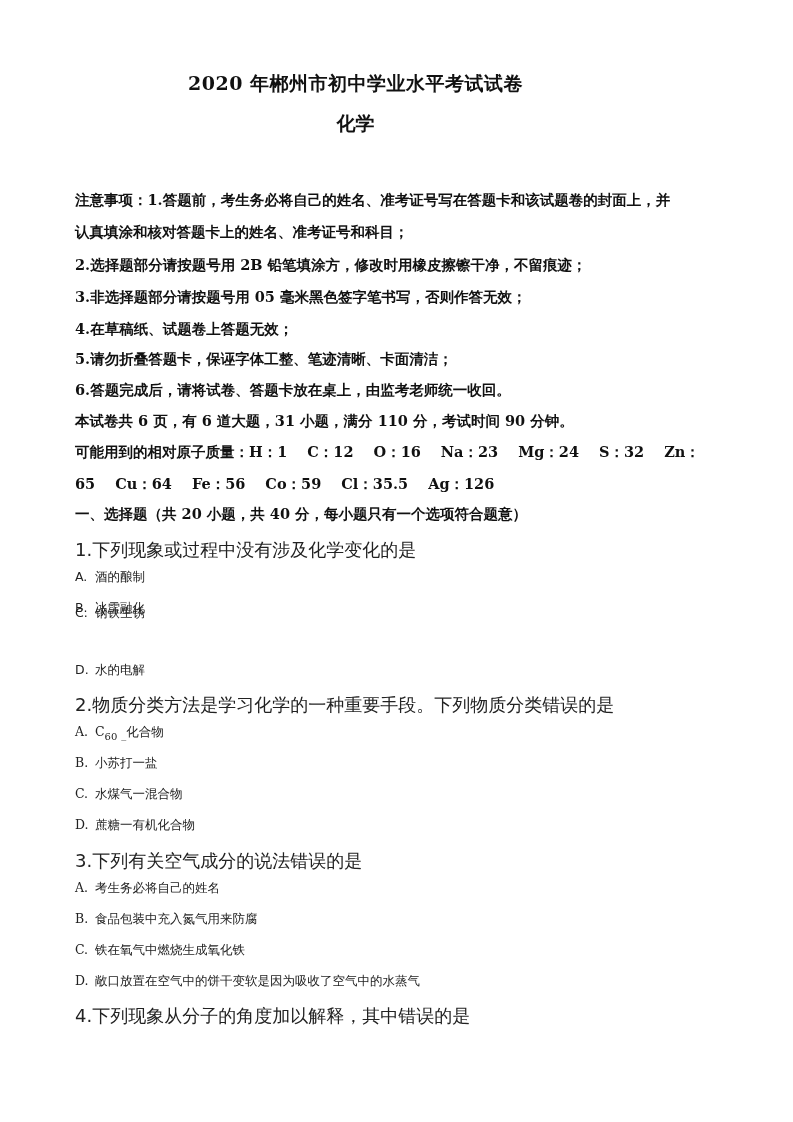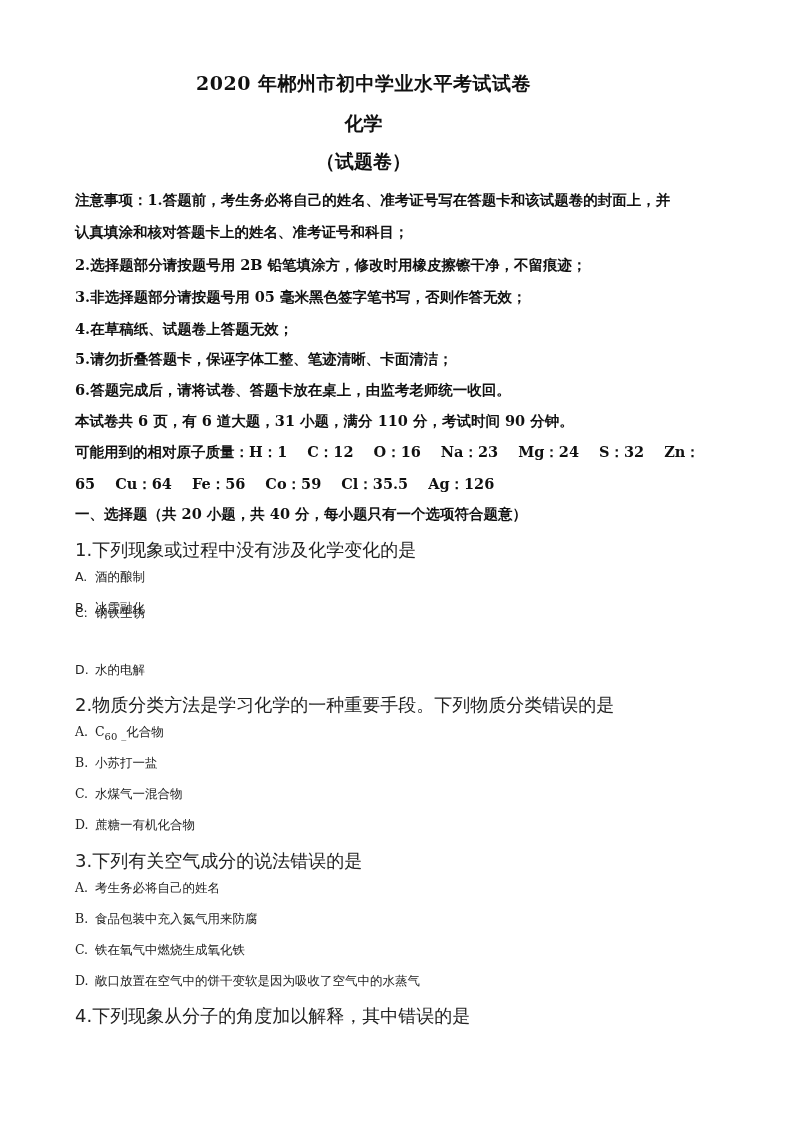--- a/index.html
+++ b/index.html
@@ -1,37 +1,36 @@
 <!DOCTYPE html>
 <html><head>
 <meta charset="utf-8">
 <style>
   html, body { margin: 0; padding: 0; background: #ffffff; }
   body { width: 793px; height: 1122px; position: relative; overflow: hidden; color: #111; }
   .page { position: absolute; left: 0; top: 0; width: 793px; height: 1122px; }
-  .title { position: absolute; left: 8px; width: 711px; text-align: center; font-family: "DejaVu Serif", serif; font-weight: bold; }
+  .title { position: absolute; left: 0; width: 711px; text-align: center; font-family: "DejaVu Serif", serif; font-weight: bold; }
   .t1 { top: 71px; font-size: 19px; letter-spacing: 0.5px; }
   .t2 { top: 111px; font-size: 19px; }
   .t3 { top: 149px; font-size: 19px; }
   .line { position: absolute; left: 75px; font-family: "DejaVu Serif", serif; font-weight: bold; font-size: 14.5px; white-space: nowrap; }
   .q { position: absolute; left: 75px; font-family: "DejaVu Sans", sans-serif; font-size: 18px; white-space: nowrap; color: #222; }
   .opt { position: absolute; left: 75px; font-family: "DejaVu Sans", sans-serif; font-size: 12.5px; white-space: nowrap; color: #222; }
   .opt .lbl { display: inline-block; width: 16px; }
   .opt.serif { font-family: "DejaVu Serif", serif; }
   .mass span { display: inline-block; margin-right: 20px; }
   sub { font-size: 10px; }
   .dash { font-size: 10px; vertical-align: -2px; }
 </style>
 </head>
 <body>
 
 <div class="page">
   <div class="title t1">2020 年郴州市初中学业水平考试试卷</div>
   <div class="title t2">化学</div>
-  <div class="title t3">（试题卷）</div>
 
   <div class="line" style="top:191px;">注意事项：1.答题前，考生务必将自己的姓名、准考证号写在答题卡和该试题卷的封面上，并</div>
   <div class="line" style="top:223px;">认真填涂和核对答题卡上的姓名、准考证号和科目；</div>
   <div class="line" style="top:256px;">2.选择题部分请按题号用 2B 铅笔填涂方，修改时用橡皮擦镲干净，不留痕迹；</div>
   <div class="line" style="top:288px;">3.非选择题部分请按题号用 05 毫米黑色签字笔书写，否则作答无效；</div>
   <div class="line" style="top:320px;">4.在草稿纸、试题卷上答题无效；</div>
   <div class="line" style="top:350px;">5.请勿折叠答题卡，保诬字体工整、笔迹清晰、卡面清洁；</div>
   <div class="line" style="top:381px;">6.答题完成后，请将试卷、答题卡放在桌上，由监考老师统一收回。</div>
   <div class="line" style="top:412px;">本试卷共 6 页，有 6 道大题，31 小题，满分 110 分，考试时间 90 分钟。</div>
 

